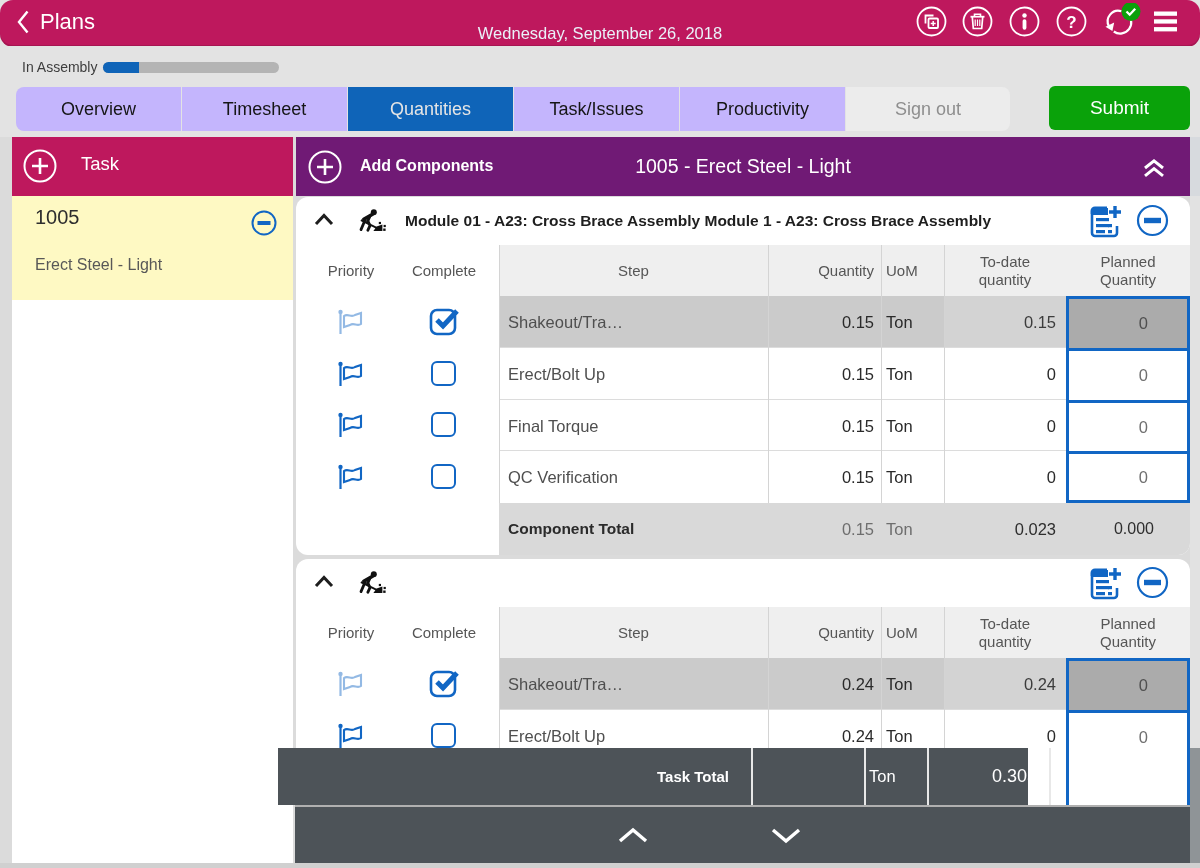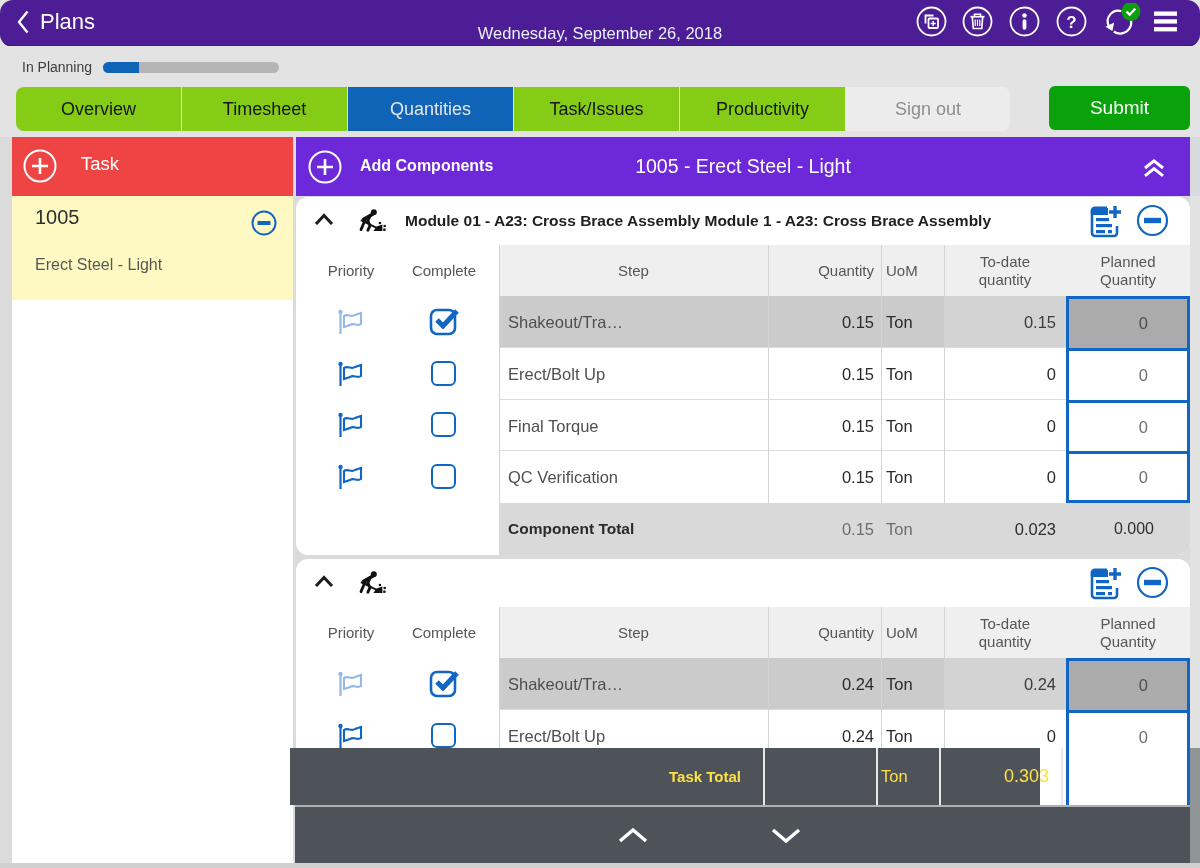--- a/index.html
+++ b/index.html
@@ -1,56 +1,56 @@
 <!DOCTYPE html>
 <html><head>
 <meta charset="utf-8">
 <style>
 * { margin:0; padding:0; box-sizing:border-box; }
 html,body { width:1200px; height:868px; font-family:"Liberation Sans",sans-serif; background:#e3e3e3; position:relative; overflow:hidden; }
 .abs { position:absolute; }
 
 
-#topbar { left:0; top:0; width:1200px; height:47px; background:#4c1d95; color:#fff; border-bottom:0; box-shadow:inset 0 -2px 0 rgba(0,0,0,0.12);border-radius:13px; }
+#topbar { left:0; top:0; width:1200px; height:47px; background:#be185d; color:#fff; border-bottom:0; box-shadow:inset 0 -2px 0 rgba(0,0,0,0.12);border-radius:13px; }
 #backchev { left:17px; top:10px; }
 #plans { left:40px; top:9px; font-size:22px; color:#fff; }
 #title1 { left:0; top:1px; width:1200px; text-align:center; font-size:20px; color:#fff; }
 #title2 { left:0; top:24px; width:1200px; text-align:center; font-size:16.5px; color:#eaf1f9; }
 
 
 #progrow { left:0; top:46px; width:1200px; height:41px; background:#e3e3e3; }
 #inplan { left:22px; top:13px; font-size:14px; color:#3d3d3d; }
 #pbar { left:103px; top:16px; width:176px; height:11px; background:#b4b4b4; border-radius:5.5px; }
 #pfill { left:0; top:0; width:36px; height:11px; background:#0f64b8; border-radius:5.5px 0 0 5.5px; }
 
 
-.tab { top:87px; height:44px; background:#84cc16; color:#161616; font-size:18px; font-weight:normal; text-align:center; line-height:44px; }
+.tab { top:87px; height:44px; background:#c4b5fd; color:#161616; font-size:18px; font-weight:normal; text-align:center; line-height:44px; }
 #tab1 { left:16px; width:165px; border-radius:8px 0 0 8px; }
 #tab2 { left:182px; width:165px; }
 #tab3 { left:348px; width:165px; background:#0f64b8; color:#e5e5e5; }
 #tab4 { left:514px; width:165px; }
 #tab5 { left:680px; width:165px; }
 #tab6 { left:846px; width:164px; background:#ececec; color:#8e8e8e; border-radius:0 8px 8px 0; }
 #submit { left:1049px; top:86px; width:141px; height:44px; background:#0aa20a; border-radius:6px; color:#fff; font-size:19px; text-align:center; line-height:44px; }
 
 
 #content { left:0; top:137px; width:1200px; height:731px; background:#dbdbdb; }
 
 
 #lpanel { left:12px; top:137px; width:281px; height:726px; background:#fff; }
-#lhead { left:0; top:0; width:281px; height:59px; background:#ef4444; }
+#lhead { left:0; top:0; width:281px; height:59px; background:#be185d; }
 #lplus { left:11px; top:12px; }
 #ltask { left:69px; top:16px; font-size:18.5px; color:#fff; }
 #litem { left:0; top:59px; width:281px; height:104px; background:#fef9c3; }
 #l1005 { left:23px; top:10px; font-size:20px; color:#2e2e2e; }
 #lminus { left:239px; top:14px; }
 #lerect { left:23px; top:60px; font-size:16px; color:#585858; }
 
 
-#mhead { left:296px; top:137px; width:894px; height:59px; background:#6d28d9; }
+#mhead { left:296px; top:137px; width:894px; height:59px; background:#701a75; }
 #mplus { left:12px; top:13px; }
 #maddc { left:64px; top:20px; font-size:16px; font-weight:bold; color:#fff; }
 #mtitle { left:0; top:18px; width:894px; text-align:center; font-size:19.5px; color:#fff; }
 #mcollapse { left:847px; top:21px; }
 
 
 .card { left:296px; width:894px; background:#fff; border-radius:12px; overflow:hidden; }
 #card1 { top:197px; height:358px; }
 #card2 { top:559px; height:358px; }
 .chev { left:18px; top:15px; }
@@ -67,21 +67,21 @@
 .vline { top:48px; width:1px; background:#d4d4d4; }
 .flag { width:30px; height:26px; }
 .cbox { left:135px; width:25px; height:25px; border:2.5px solid #1166c4; border-radius:6px; background:#fff; }
 .steptxt { left:212px; font-size:16.5px; color:#4f4f4f; }
 .qty { width:84px; left:494px; text-align:right; font-size:16.5px; color:#2a2a2a; }
 .uom { left:590px; font-size:16.5px; color:#2a2a2a; }
 .todate { width:101px; left:659px; text-align:right; font-size:16.5px; color:#2a2a2a; }
 .ctotal { left:203px; top:306px; width:691px; height:52px; background:#d9d9d9; }
 
 
-#ttbar { left:290px; top:748px; width:750px; height:57px; background:#4d5358; color:#fde047; }
+#ttbar { left:278px; top:748px; width:750px; height:57px; background:#4d5358; color:#ffffff; }
 #ttsep { left:295px; top:805px; width:895px; height:2px; background:#b0b0b0; }
 #chevbar { left:295px; top:807px; width:895px; height:56px; background:#4d5358; }
 
 #bstrip { left:0px; top:863px; width:1200px; height:5px; background:#d0d0d0; }
 .ttline { top:0; width:2px; height:57px; background:#e8e8e8; }
 </style>
 </head>
 <body>
 
 <div id="topbar" class="abs">
@@ -126,21 +126,21 @@
   </svg>
 
   <svg class="abs" style="left:1150px;top:9px" width="32" height="26" viewBox="0 0 32 26">
     <rect x="4" y="2.5" width="23" height="4.3" fill="#fff"></rect>
     <rect x="4" y="10.3" width="23" height="4.3" fill="#fff"></rect>
     <rect x="4" y="18.1" width="23" height="4.3" fill="#fff"></rect>
   </svg>
 </div>
 
 <div id="progrow" class="abs">
-  <div id="inplan" class="abs">In Planning</div>
+  <div id="inplan" class="abs">In Assembly</div>
   <div id="pbar" class="abs">
       <div id="pfill" class="abs"></div>
     </div>
 </div>
 
 <div id="tab1" class="tab abs">Overview</div>
 <div id="tab2" class="tab abs">Timesheet</div>
 <div id="tab3" class="tab abs">Quantities</div>
 <div id="tab4" class="tab abs">Task/Issues</div>
 <div id="tab5" class="tab abs">Productivity</div>

